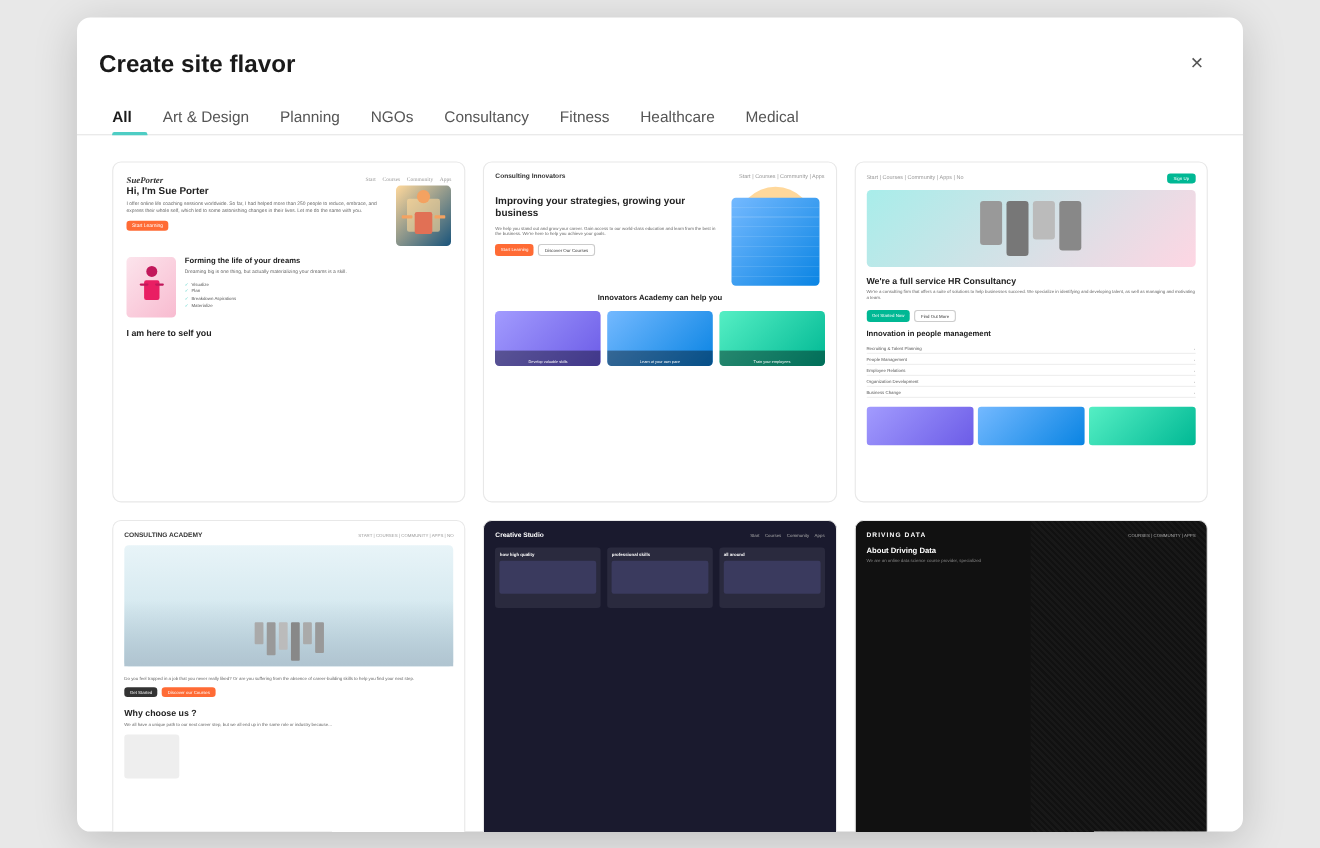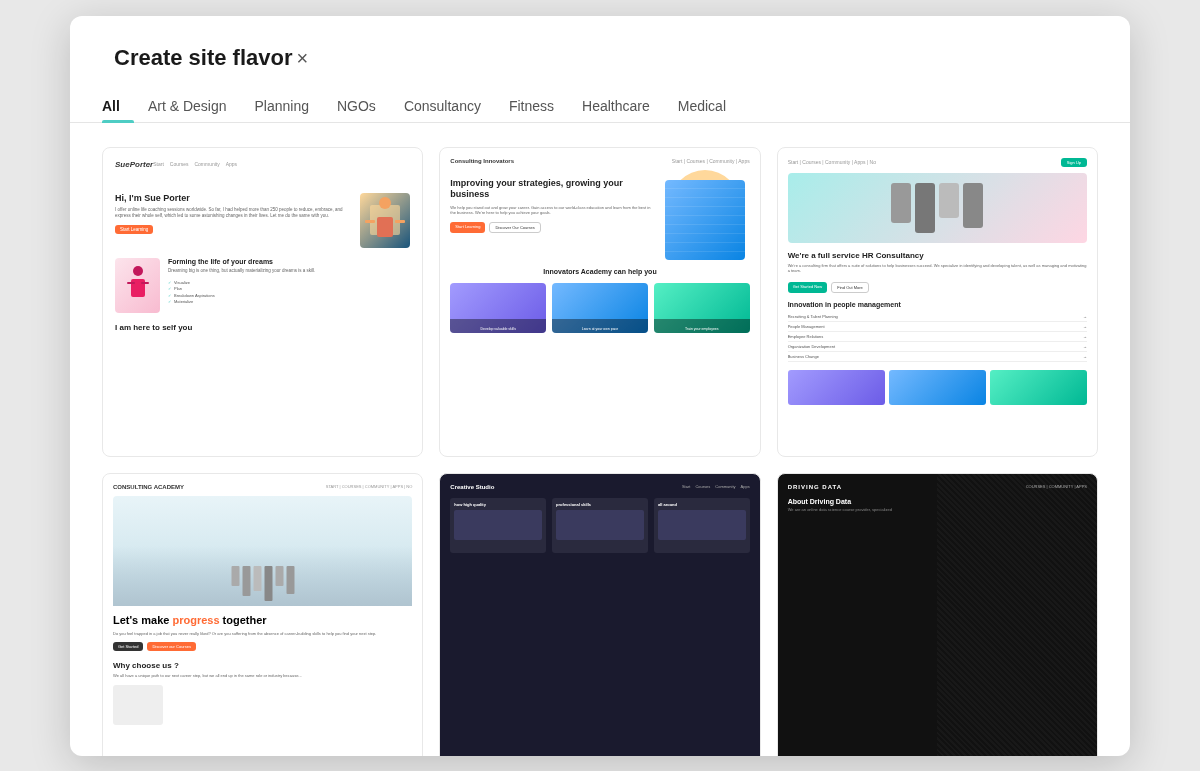--- a/index.html
+++ b/index.html
@@ -18,22 +18,22 @@
       max-height: 740px;
       overflow: hidden;
       box-shadow: 0 8px 40px rgba(0,0,0,0.18);
       display: flex;
       flex-direction: column;
       position: relative;
     }
     .modal-header {
       display: flex;
       align-items: center;
-      justify-content: flex-start;
-      padding: 28px 32px 0 44px;
+      justify-content: space-between;
+      padding: 28px 32px 0 20px;
     }
     .modal-title {
       font-size: 22px;
       font-weight: 600;
       color: #1a1a1a;
     }
     .close-btn {
       background: none;
       border: none;
       cursor: pointer;
@@ -105,23 +105,25 @@
     
     .card-1 { background: #fff; }
     .card-1-content {
       padding: 12px;
       font-size: 5px;
       color: #333;
       height: 100%;
     }
     .card-1-header {
       display: flex;
-      align-items: center;
-      margin-bottom: 24px;
+      justify-content: space-between;
+      align-items: center;
+      margin-bottom: 0;
       font-size: 7px;
+      font-family: Liberation Serif, serif;
     }
     .card-1-logo { font-weight: 700; font-size: 8px; color: #333; font-style: italic; }
     .card-1-nav { display: flex; gap: 6px; color: #999; font-size: 5px; }
     .card-1-hero {
       display: flex;
       gap: 8px;
       margin-bottom: 10px;
     }
     .card-1-text-block { flex: 1; }
     .card-1-h1 { font-size: 9px; font-weight: 700; color: #222; margin-bottom: 4px; }
@@ -535,21 +537,20 @@
             <div class="card-4-city"></div>
             <div style="position:absolute; bottom:5px; left:50%; transform:translateX(-50%); display:flex; gap:3px; z-index:1;">
               <div style="width:8px; height:20px; background:#aaa; border-radius:1px;"></div>
               <div style="width:8px; height:30px; background:#999; border-radius:1px;"></div>
               <div style="width:8px; height:25px; background:#bbb; border-radius:1px;"></div>
               <div style="width:8px; height:35px; background:#888; border-radius:1px;"></div>
               <div style="width:8px; height:20px; background:#aaa; border-radius:1px;"></div>
               <div style="width:8px; height:28px; background:#999; border-radius:1px;"></div>
             </div>
           </div>
-          <div class="card-4-h1">Let's make <span>progress</span> together</div>
           <div class="card-4-p">Do you feel trapped in a job that you never really liked? Or are you suffering from the absence of career-building skills to help you find your next step.</div>
           <div class="card-4-btns">
             <div class="card-4-btn1">Get Started</div>
             <div class="card-4-btn2">Discover our Courses</div>
           </div>
           <div style="font-size:8px; font-weight:700; color:#222; margin-top:10px;">Why choose us ?</div>
           <div style="font-size:4px; color:#666; margin-top:3px; line-height:1.4;">We all have a unique path to our next career step, but we all end up in the same role or industry because...</div>
           <div style="margin-top:6px;">
             <div style="width:50px; height:40px; background:#eee; border-radius:3px; display:inline-block;"></div>
           </div>

